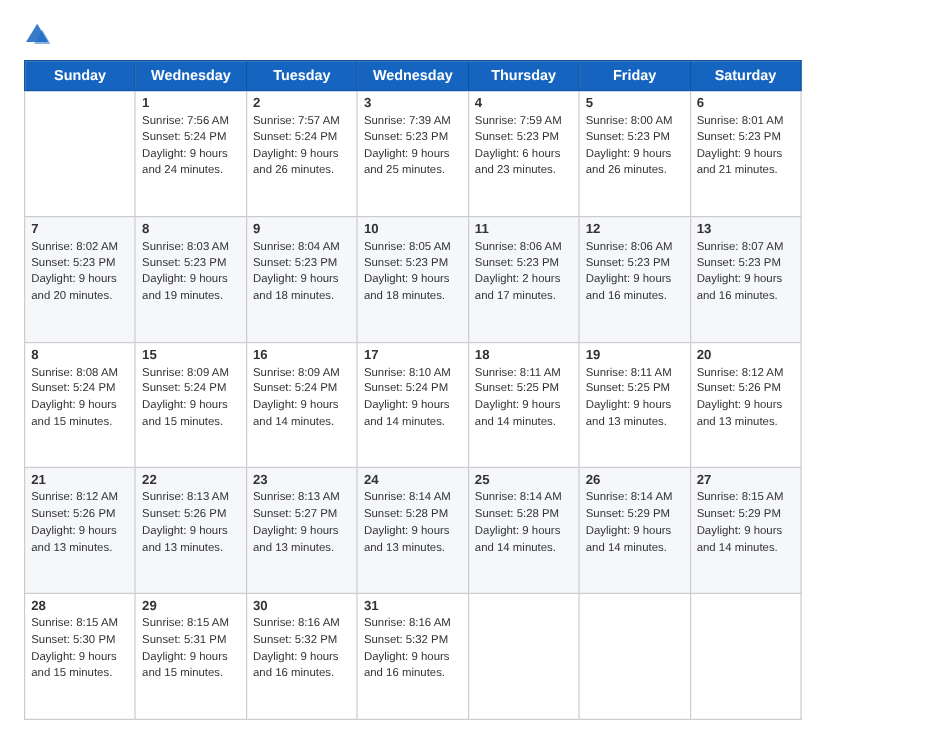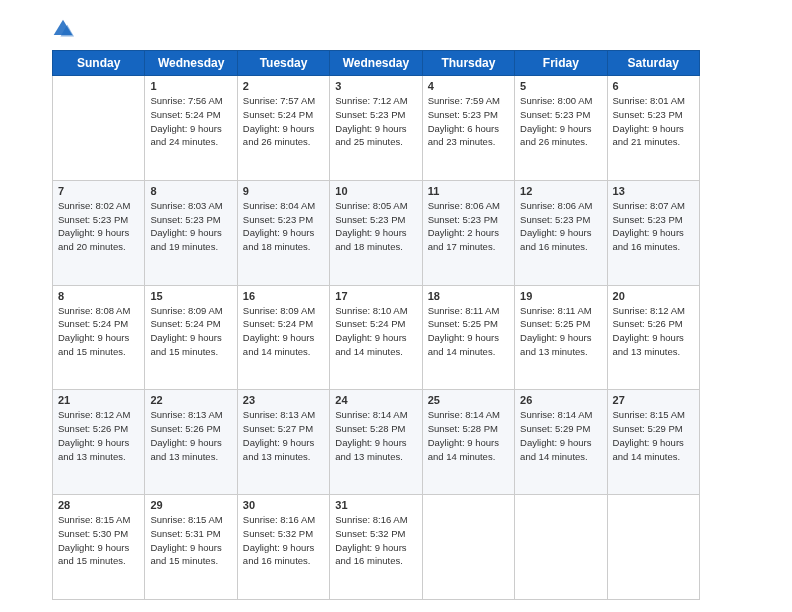--- a/index.html
+++ b/index.html
@@ -9,21 +9,20 @@
       font-family: Arial, sans-serif;
       background: #fff;
       overflow: hidden;
     }
     .page {
       width: 688px;
       height: 612px;
       padding: 18px 20px 12px 20px;
       display: flex;
       flex-direction: column;
-      margin-left: 32px;
     }
     .header {
       display: flex;
       justify-content: space-between;
       align-items: flex-start;
       margin-bottom: 10px;
     }
     .logo {
       display: flex;
       align-items: center;
@@ -148,21 +147,21 @@
         <span class="day-num">2</span>
         <div class="day-info">
           <span>Sunrise: 7:57 AM</span><br>
           <span>Sunset: 5:24 PM</span><br>
           <span>Daylight: 9 hours and 26 minutes.</span>
         </div>
       </td>
           <td>
         <span class="day-num">3</span>
         <div class="day-info">
-          <span>Sunrise: 7:12 AM</span><br>
+          <span>Sunrise: 7:39 AM</span><br>
           <span>Sunset: 5:23 PM</span><br>
           <span>Daylight: 9 hours and 25 minutes.</span>
         </div>
       </td>
           <td>
         <span class="day-num">4</span>
         <div class="day-info">
           <span>Sunrise: 7:59 AM</span><br>
           <span>Sunset: 5:23 PM</span><br>
           <span>Daylight: 6 hours and 23 minutes.</span>

